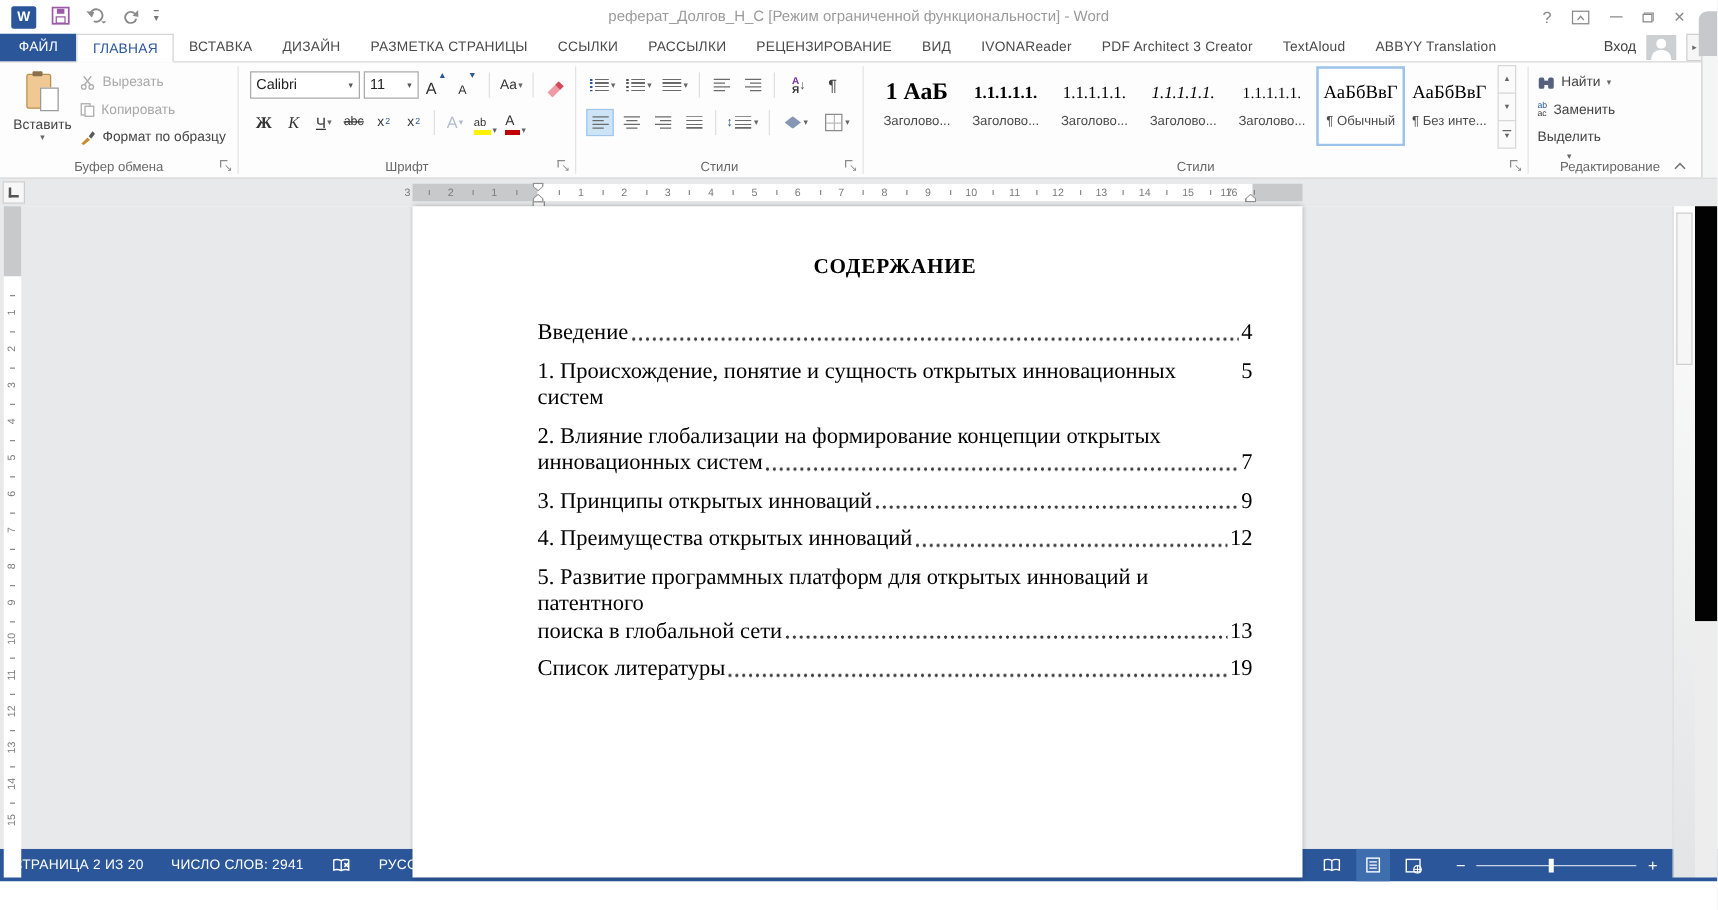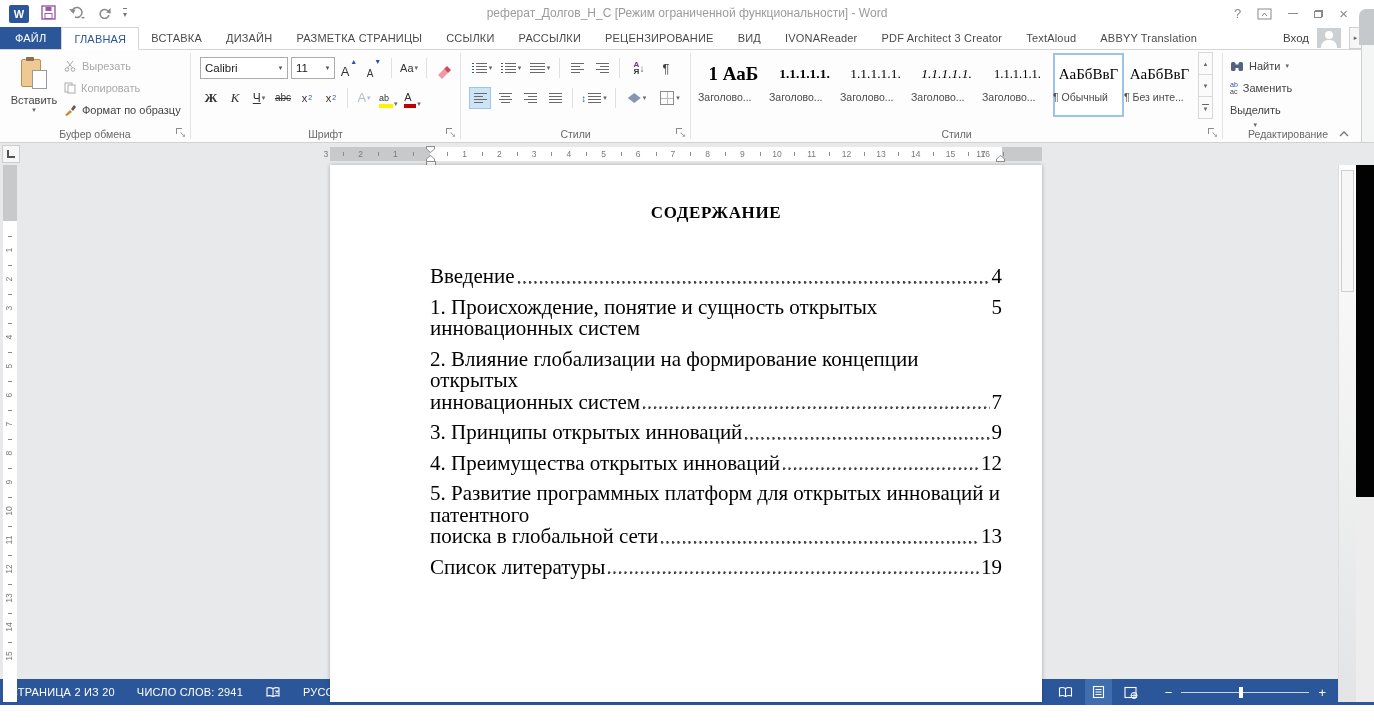--- a/index.html
+++ b/index.html
@@ -52,21 +52,21 @@
   .paste .lbl{margin-top:5px;color:#444;}
   
   .combo{display:flex;align-items:center;height:20px;border:1px solid #ababab;background:#fff;font-size:11.5px;}
   .combo .val{padding:0 4px;flex:1;color:#222;}
   .combo .arrow{width:13px;height:100%;display:flex;align-items:center;justify-content:center;font-size:7px;color:#555;}
   .fbtn{height:21px;min-width:18px;display:flex;align-items:end;justify-content:center;gap:1px;padding:0 2px;color:#333;}
   .serifb{font-family:"Liberation Serif","DejaVu Serif",serif;}
   .underbar{display:inline-block;line-height:1;}
   .underbar .bar{display:block;height:4px;margin-top:1px;}
   .vline{width:1px;height:20px;background:#e0e0e0;margin:0 3px;align-self:center;}
-  .rowflex{position:absolute;display:flex;align-items:center;}
+  .rowflex{position:absolute;display:flex;align-items:flex-start;}
   
   .ic-lines{width:13px;height:10px;background:repeating-linear-gradient(to bottom,#6a6a6a 0 1px,transparent 1px 3px);}
   .ic-bullets{width:15px;height:10px;background:
       repeating-linear-gradient(to bottom,#6a6a6a 0 1px,transparent 1px 3px) 4px 0/11px 10px no-repeat,
       repeating-linear-gradient(to bottom,#2b579a 0 1.5px,transparent 1.5px 3px) 0 0/2px 10px no-repeat;}
   .alft{width:13px;height:10px;background:
       linear-gradient(#6a6a6a,#6a6a6a) 0 0/13px 1px no-repeat,
       linear-gradient(#6a6a6a,#6a6a6a) 0 3px/9px 1px no-repeat,
       linear-gradient(#6a6a6a,#6a6a6a) 0 6px/13px 1px no-repeat,
       linear-gradient(#6a6a6a,#6a6a6a) 0 9px/9px 1px no-repeat;}
@@ -86,21 +86,21 @@
   .sorticon{display:flex;align-items:center;font-size:8px;line-height:.9;font-weight:bold;}
   .sorticon .az{display:flex;flex-direction:column;color:#7030a0;}
   .sorticon .az b:last-child{color:#333;}
   .sorticon .ar{color:#555;font-size:10px;font-weight:normal;}
   .bucket{width:13px;height:10px;background:#8696b4;clip-path:polygon(50% 0,100% 50%,50% 100%,0 50%);}
   .bordgrid{width:12px;height:12px;border:1px solid #8c8c8c;background:
       linear-gradient(#bbb,#bbb) 50% 0/1px 100% no-repeat,
       linear-gradient(#bbb,#bbb) 0 50%/100% 1px no-repeat;}
   
   .gallery{position:absolute;left:7px;top:3px;display:flex;}
-  .style-item{width:71px;height:64px;text-align:left;padding-top:5px;box-sizing:border-box;}
+  .style-item{width:71px;height:64px;text-align:center;padding-top:5px;box-sizing:border-box;}
   .style-item.selected{box-shadow:inset 0 0 0 2px #9cc3ea;background:#fff;}
   .style-preview{font-family:"Liberation Serif","DejaVu Serif",serif;color:#000;height:32px;
                  display:flex;align-items:center;justify-content:center;white-space:nowrap;}
   .k-h1{font-weight:bold;font-size:19px;}
   .k-h2{font-weight:bold;font-size:13.5px;}
   .k-h3{font-size:13.5px;}
   .k-h4{font-style:italic;font-size:13.5px;}
   .k-h5{font-size:12.5px;}
   .k-normal{font-size:15px;}
   .style-name{font-size:10.5px;color:#4a4a4a;margin-top:1px;}
@@ -136,21 +136,21 @@
   .vruler{position:absolute;left:3px;top:0;width:14px;height:537px;background:#fff;}
   .vtop{position:absolute;left:0;top:0;width:14px;height:56px;background:#c7c9cb;}
   .vnum{position:absolute;left:1px;width:12px;height:12px;font-size:8.5px;color:#7a7a7a;
         transform:rotate(-90deg);text-align:center;}
   .vtick{position:absolute;left:5px;width:4px;height:1px;background:#8b8b8b;}
   .page{position:absolute;left:330px;top:0;width:712px;height:537px;background:#fff;
         box-shadow:0 0 4px rgba(0,0,0,.28);}
   .page-content{padding:38px 40px 0 100px;}
   .doc-heading{font-family:"Liberation Serif","DejaVu Serif",serif;font-weight:bold;font-size:17px;
         letter-spacing:.6px;color:#000;text-align:center;}
-  .toc{margin-top:43px;font-family:"Liberation Serif","DejaVu Serif",serif;font-size:21px;color:#000;}
+  .toc{margin-top:32px;font-family:"Liberation Serif","DejaVu Serif",serif;font-size:18px;color:#000;}
   .toc-entry{margin-bottom:9px;line-height:21.5px;}
   .toc-row{display:flex;}
   .leader{flex:1;margin:0 2px;background:radial-gradient(circle at 2px 16px,#3c3c3c 1.1px,transparent 1.5px) repeat-x;
           background-size:5.5px 21.5px;}
   .scrollbar{position:absolute;right:18px;top:0;width:18px;height:537px;background:linear-gradient(#fefefe,#e3e4e5);
              border-left:1px solid #dedede;box-sizing:border-box;}
   .sthumb{position:absolute;left:2px;right:2px;top:5px;height:120px;background:#f6f6f6;border:1px solid #cfcfcf;}
   .behind-black{position:absolute;right:0;top:0;width:18px;height:332px;background:#020202;}
   .behind-gray{position:absolute;right:0;top:332px;width:18px;height:205px;background:#ededed;}
   .behind-corner{position:absolute;right:0;top:9px;width:15px;height:36px;background:#c6c9cb;border-radius:7px 0 0 0;z-index:4;}

